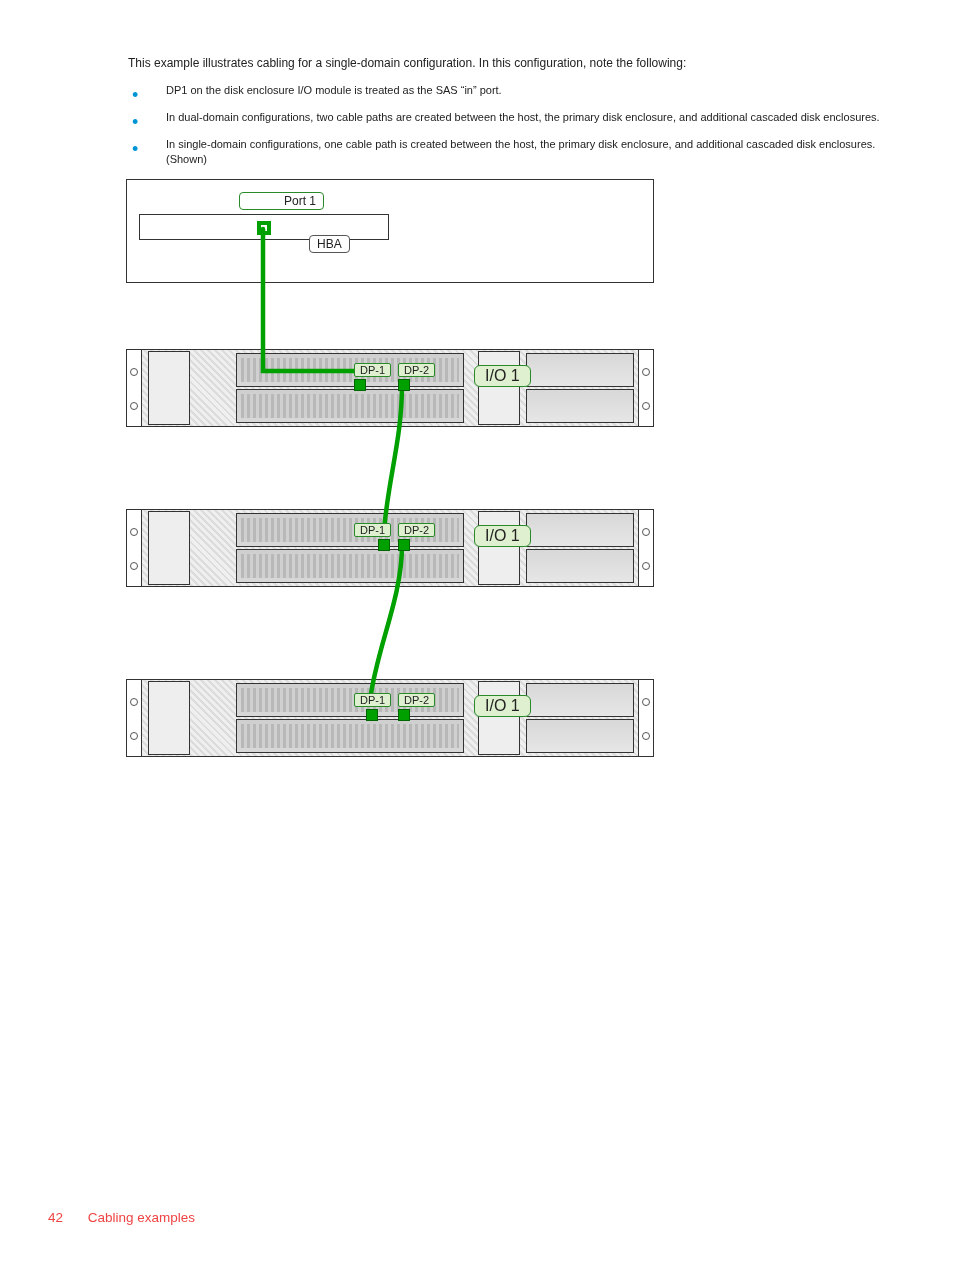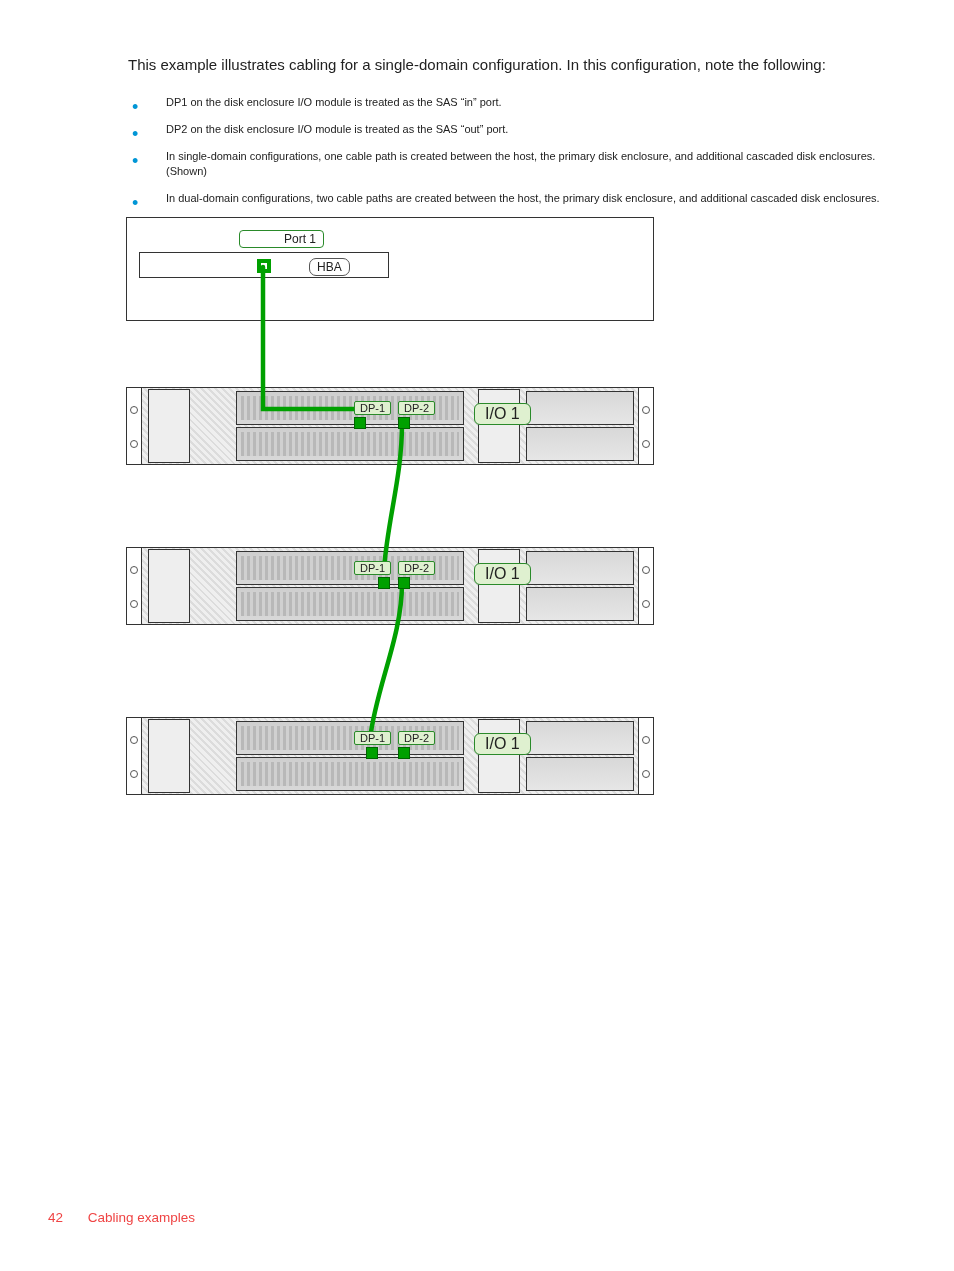--- a/index.html
+++ b/index.html
@@ -1,19 +1,19 @@
 <!DOCTYPE html>
 <html><head>
 <meta charset="utf-8">
 <style>
   * { box-sizing: border-box; margin: 0; padding: 0; }
   html, body { width: 954px; height: 1271px; background: #fff; font-family: Arial, Helvetica, sans-serif; color: #222; }
   .page { position: relative; width: 954px; height: 1271px; padding: 55px 48px 40px 48px; }
   h2.title { font-size: 28px; font-weight: 400; color: #0096d6; margin-bottom: 14px; letter-spacing: 0.2px; }
-  .intro { margin-left: 80px; margin-right: 10px; font-size: 15px; line-height: 1.35; margin-bottom: 20px; }
+  .intro { margin-left: 80px; margin-right: 10px; font-size: 12px; line-height: 1.35; margin-bottom: 12px; }
   ul.bullets { list-style: none; margin-left: 80px; margin-right: 10px; }
   ul.bullets li { position: relative; padding-left: 38px; font-size: 11px; line-height: 1.35; margin-bottom: 12px; }
   ul.bullets li::before { content: "•"; position: absolute; left: 4px; top: 0; color: #0096d6; font-size: 18px; }
   .diagram-wrap { margin-top: 8px; margin-left: 78px; }
   .diagram { position: relative; width: 528px; height: 608px; }
   .host-box { position: absolute; left: 0; top: 0; width: 528px; height: 104px; border: 1.5px solid #333; background: #fff; }
   .port-label { position: absolute; border: 1.2px solid #2a8a2a; border-radius: 4px; background: #fff; font-size: 12px; padding: 1px 7px; color: #222; }
   .hba-label  { position: absolute; border: 1.2px solid #555; border-radius: 4px; background: #fff; font-size: 12px; padding: 1px 7px; color: #222; }
   .hba-card { position: absolute; left: 12px; top: 34px; width: 250px; height: 26px; border: 1.2px solid #333; background: #fff; }
   .port-pin { position: absolute; width: 14px; height: 14px; border: 2px solid #00a000; background: #00a000; }
@@ -41,40 +41,39 @@
   .footer { position: absolute; left: 48px; bottom: 46px; font-size: 13.5px; color: #ef4444; }
   .footer .pnum { display: inline-block; width: 36px; }
 </style>
 </head>
 <body>
 
 <div class="page">
   <p class="intro">This example illustrates cabling for a single-domain configuration. In this configuration, note the following:</p>
   <ul class="bullets">
     <li>DP1 on the disk enclosure I/O module is treated as the SAS “in” port.</li>
-    <li>DP2 on the disk enclosure I/O module is treated as the SAS “out” port.</li>
+    <li>In dual-domain configurations, two cable paths are created between the host, the primary disk enclosure, and additional cascaded disk enclosures.</li>
     <li>In single-domain configurations, one cable path is created between the host, the primary disk enclosure, and additional cascaded disk enclosures. (Shown)</li>
-    <li>In dual-domain configurations, two cable paths are created between the host, the primary disk enclosure, and additional cascaded disk enclosures.</li>
   </ul>
 
   <div class="diagram-wrap">
     <div class="diagram">
 
       <svg class="cable" viewBox="0 0 528 608">
         <path d="M137,50 L137,192 L228,192"></path>
         <path d="M276,206 C276,260 262,300 258,352"></path>
         <path d="M276,366 C276,420 250,470 244,522"></path>
       </svg>
 
       <div class="host-box">
         <div class="port-label" style="left:112px; top:12px;padding-left:44px;">Port 1</div>
         <div class="hba-card">
           <div class="port-pin inner" style="left:117px; top:6px;"></div>
         </div>
-        <div class="hba-label" style="left:182px; top:40px;border-radius:7px;">HBA</div>
+        <div class="hba-label" style="left:182px; top:55px;">HBA</div>
       </div>
 
       <div class="enclosure" style="top:170px;">
         <div class="enc-body"></div>
         <div class="enc-rail-l">
             <span class="rail-dots" style="top:18px;"></span>
             <span class="rail-dots" style="top:52px;"></span>
           </div>
         <div class="enc-rail-r">
             <span class="rail-dots" style="top:18px;"></span>

